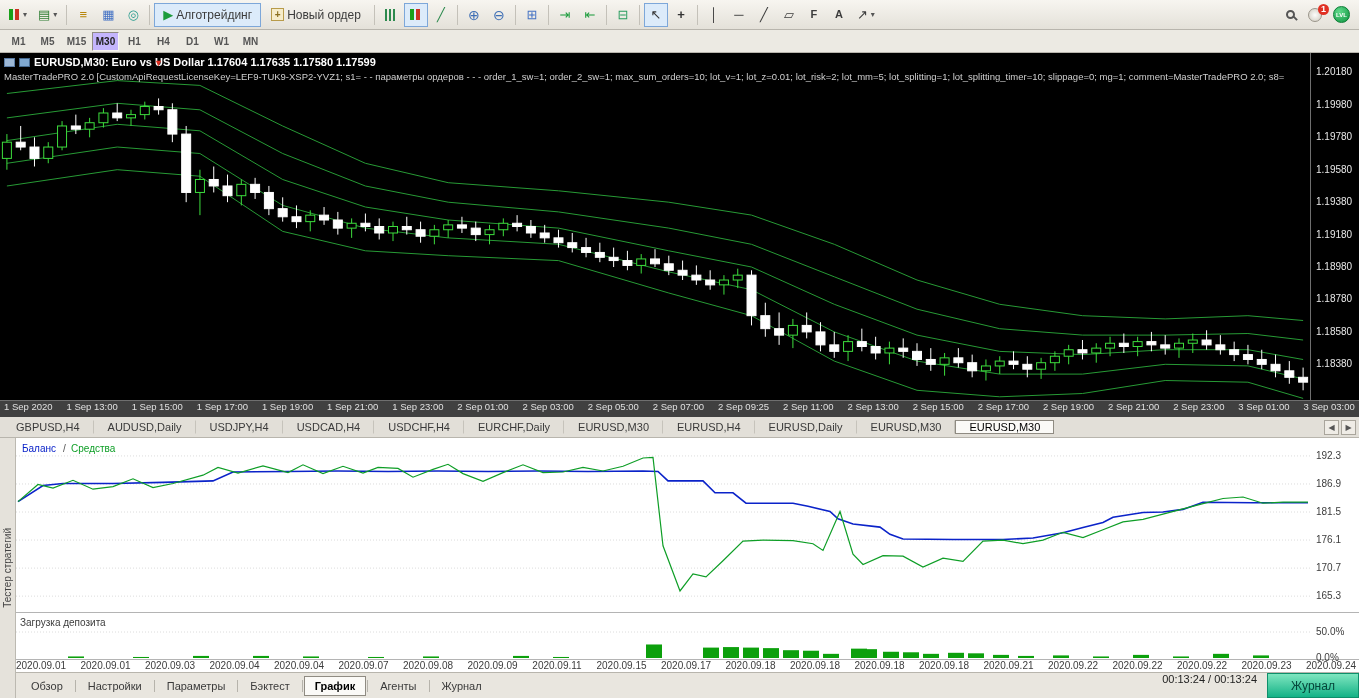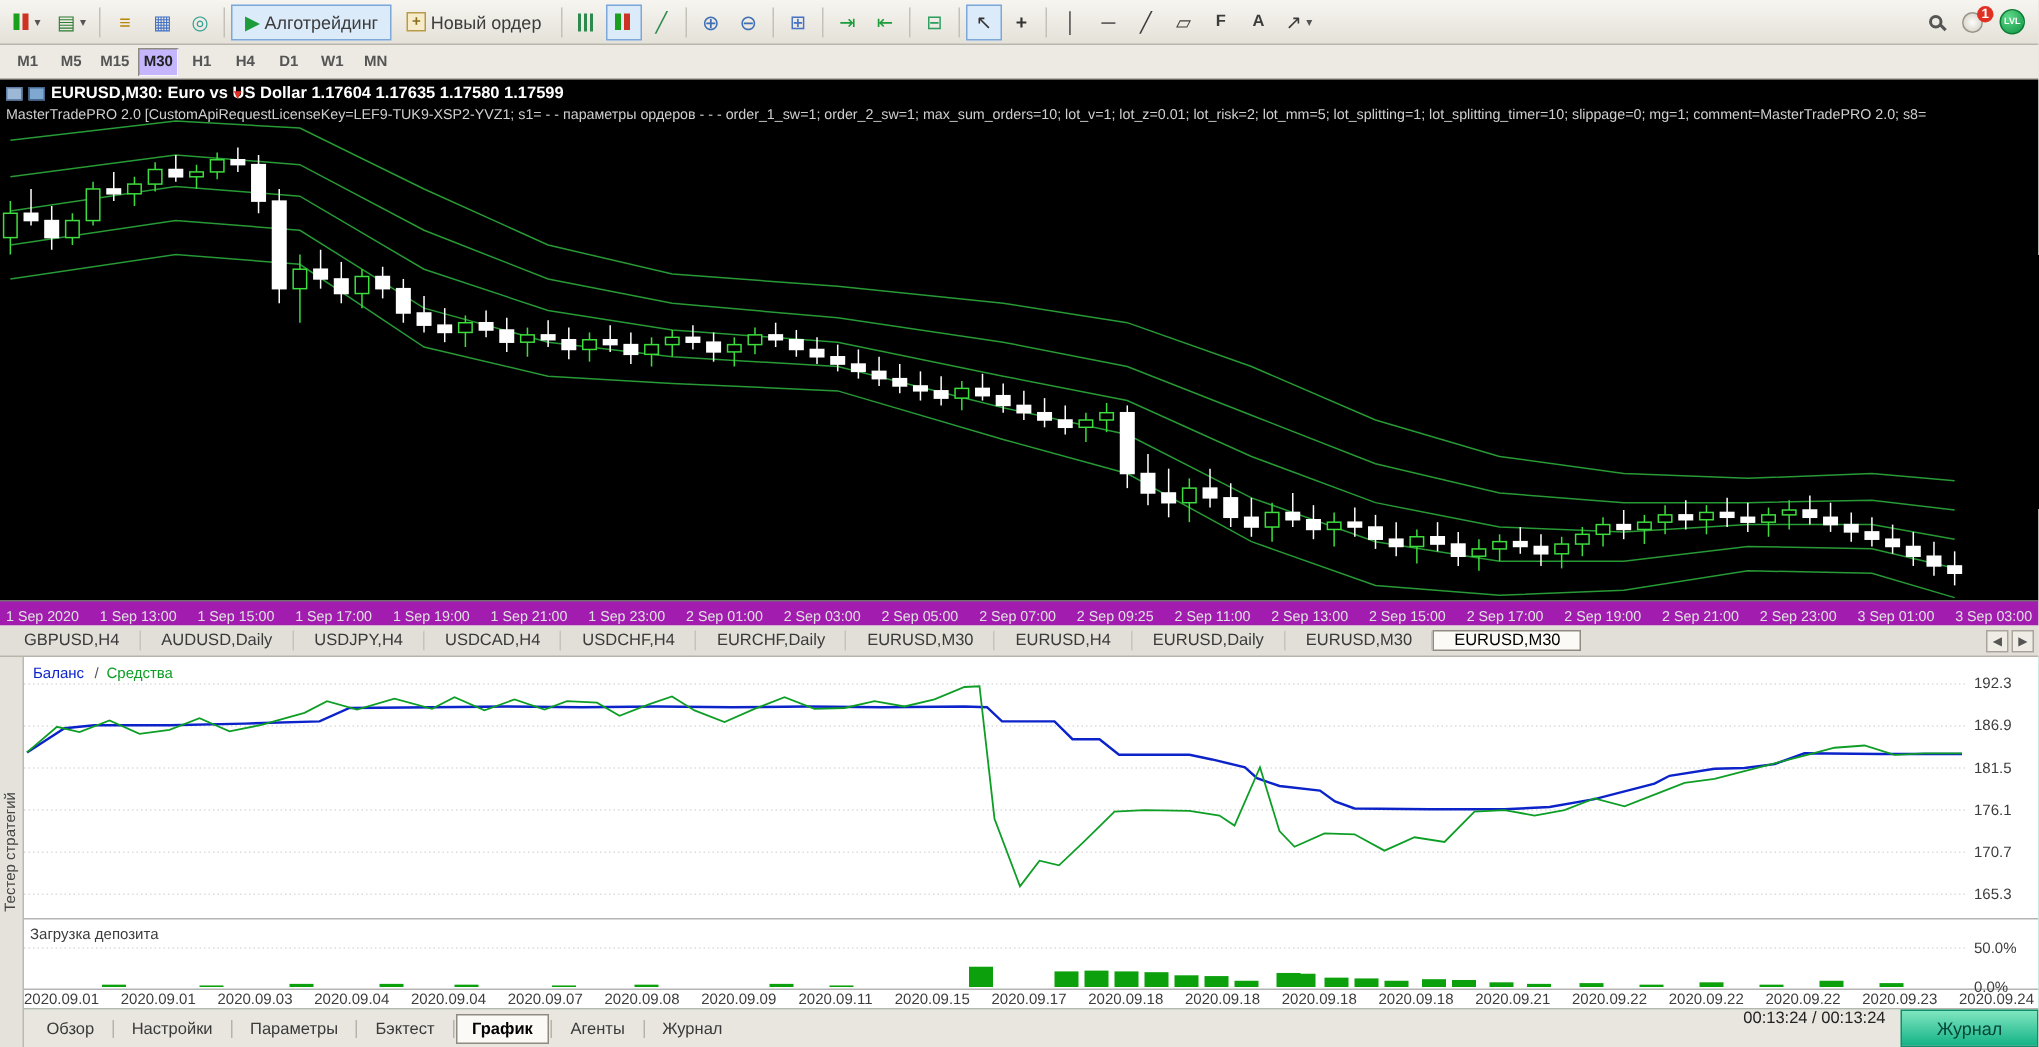--- a/index.html
+++ b/index.html
@@ -51,22 +51,22 @@
   .price-axis { position:absolute; right:0; top:0; width:49px; height:347px; background:#000;
                 border-left:1px solid #6f6f6f; }
   .price-label { position:absolute; left:5px; color:#e8e8e8; font-size:10px; white-space:nowrap; }
   .chart-title { position:absolute; left:4px; top:3px; display:flex; align-items:center; gap:4px;
                  color:#fff; font-size:11px; font-weight:bold; white-space:nowrap; }
   .mini-ico { width:11px; height:9px; display:inline-block; }
   .mini-ico.win { background:#9db8d6; border:1px solid #5b7da6; }
   .mini-ico.exp { background:#7fa8d0; border:1px solid #44688f; }
   .sell-marker { position:absolute; left:154px; top:5px; color:#e03023; font-size:9px; z-index:3; }
   .chart-params { position:absolute; left:4px; top:18px; color:#cfcfcf; font-size:9.5px; white-space:nowrap; }
-  .time-axis { flex:0 0 17px; height:17px; background:#a21caf; border-top:1px solid #6f6f6f;
-               display:flex; align-items:flex-end; justify-content:space-between; padding:0 4px; }
+  .time-axis { flex:0 0 17px; height:17px; background:#404040; border-top:1px solid #6f6f6f;
+               display:flex; align-items:flex-start; justify-content:space-between; padding:0 4px; }
   .time-axis span { color:#e0e0e0; font-size:9.5px; white-space:nowrap; }
 
   
   .chart-tabs { flex:0 0 21px; height:21px; background:#e2dfd8; border-bottom:1px solid #b8b5ad;
                 display:flex; align-items:stretch; padding-left:2px; }
   #ctab-list { display:flex; align-items:center; }
   .ctab { display:flex; align-items:center; padding:0 13px; font-size:11px; color:#3a3a3a;
           border:1px solid transparent; border-right:1px solid #c6c3bb; background:transparent; font-family:inherit; }
   .ctab.active { background:#fbfaf7; border:1px solid #8f8b82; color:#000; }
   .tab-scroll { margin-left:auto; display:flex; align-items:center; gap:2px; padding-right:3px; }
@@ -409,20 +409,32 @@
         <line x1="1303.1052631578946" x2="1303.1052631578946" y1="314.57009345794404" y2="337.27102803738427" stroke="#ffffff"></line>
         <rect x="1298.6052631578946" y="324.29906542055977" width="9" height="4.864485981307837" fill="#ffffff" stroke="#ffffff"></rect>
       </svg>
     <div class="chart-title">
       <span class="mini-ico win"></span>
       <span class="mini-ico exp"></span>
       <span>EURUSD,M30: Euro vs US Dollar 1.17604 1.17635 1.17580 1.17599</span>
     </div>
     <span class="sell-marker">▼</span>
     <div class="chart-params">MasterTradePRO 2.0 [CustomApiRequestLicenseKey=LEF9-TUK9-XSP2-YVZ1; s1= - - параметры ордеров - - - order_1_sw=1; order_2_sw=1; max_sum_orders=10; lot_v=1; lot_z=0.01; lot_risk=2; lot_mm=5; lot_splitting=1; lot_splitting_timer=10; slippage=0; mg=1; comment=MasterTradePRO 2.0; s8=</div>
+    <div class="price-axis" id="price-axis">
+        <div class="price-label" style="top: 13.4579px;">1.20180</div>
+        <div class="price-label" style="top: 45.8879px;">1.19980</div>
+        <div class="price-label" style="top: 78.3178px;">1.19780</div>
+        <div class="price-label" style="top: 110.748px;">1.19580</div>
+        <div class="price-label" style="top: 143.178px;">1.19380</div>
+        <div class="price-label" style="top: 175.607px;">1.19180</div>
+        <div class="price-label" style="top: 208.037px;">1.18980</div>
+        <div class="price-label" style="top: 240.467px;">1.18780</div>
+        <div class="price-label" style="top: 272.897px;">1.18580</div>
+        <div class="price-label" style="top: 305.327px;">1.18380</div>
+      </div>
   </div>
   <div class="time-axis" id="time-axis">
       <span>1 Sep 2020</span>
       <span>1 Sep 13:00</span>
       <span>1 Sep 15:00</span>
       <span>1 Sep 17:00</span>
       <span>1 Sep 19:00</span>
       <span>1 Sep 21:00</span>
       <span>1 Sep 23:00</span>
       <span>2 Sep 01:00</span>

